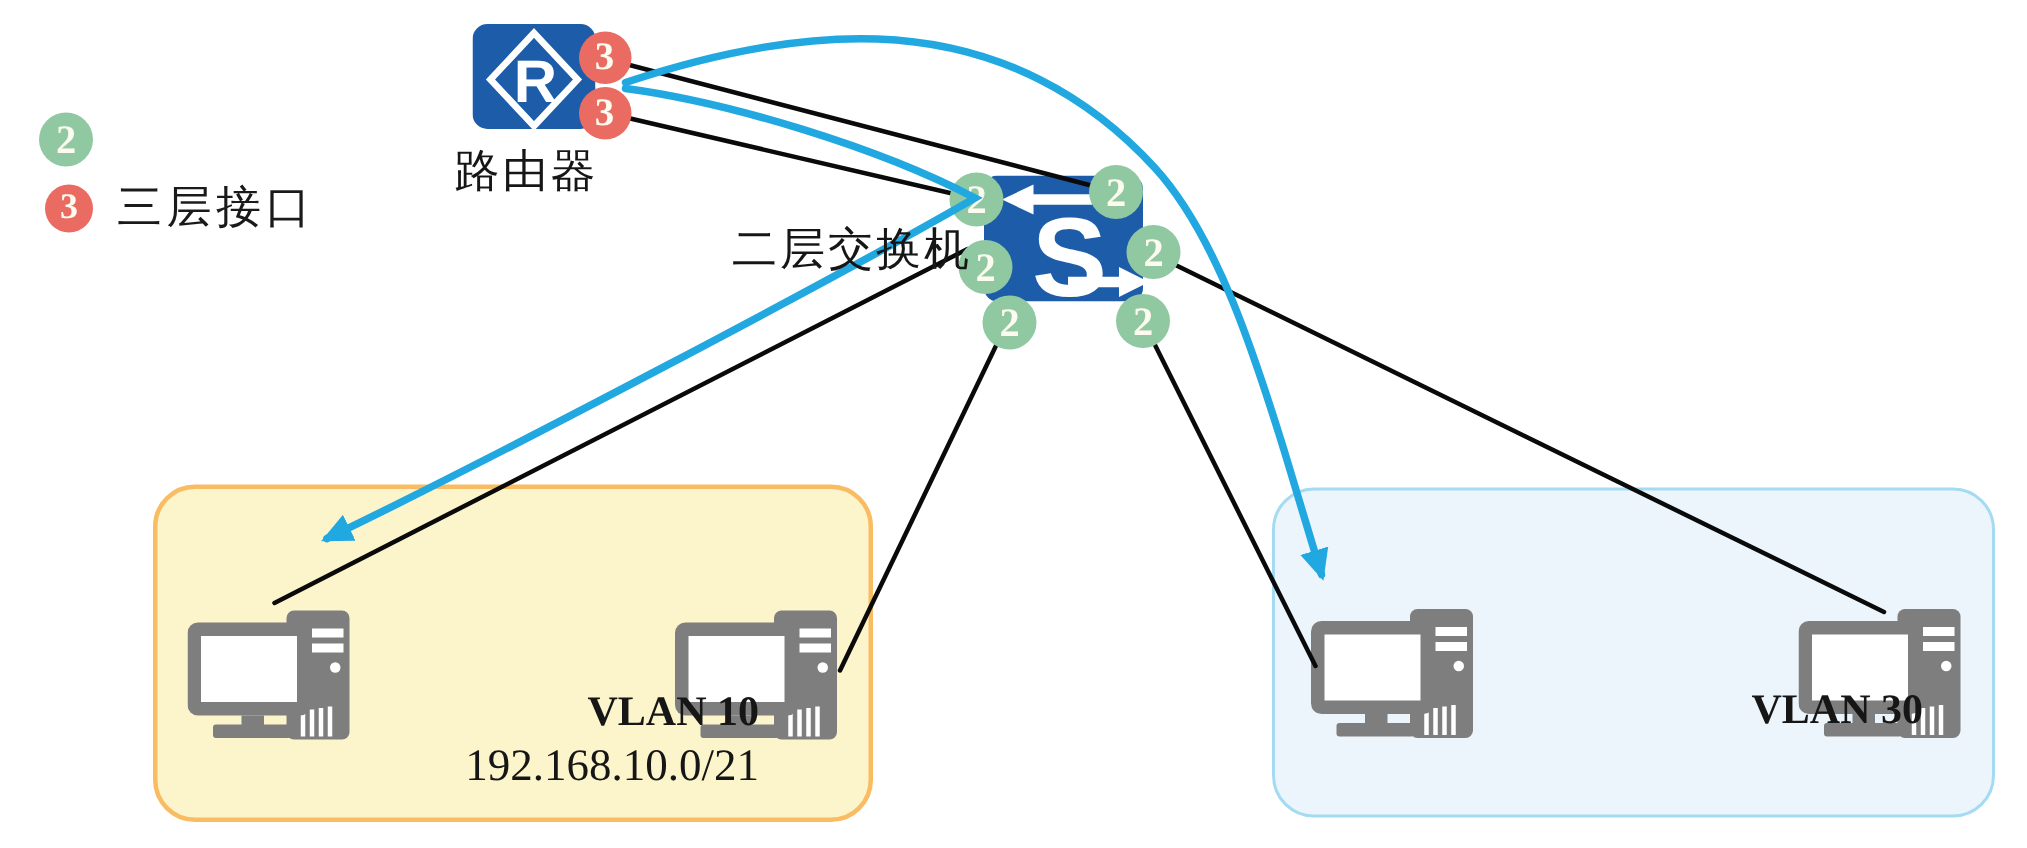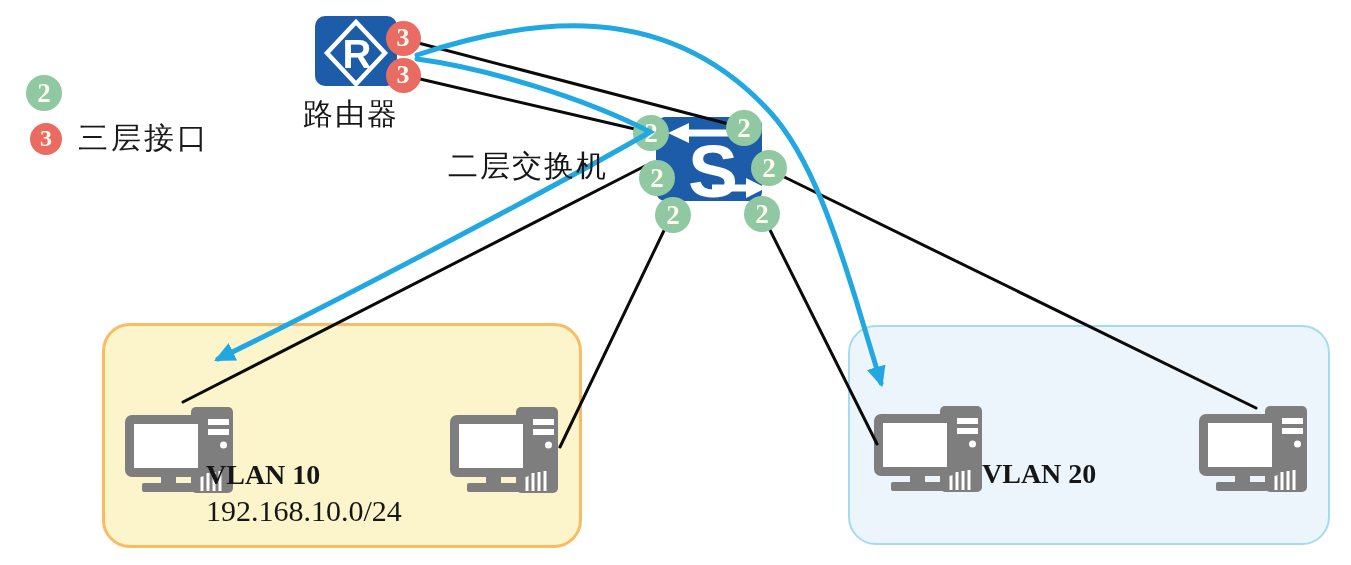--- a/index.html
+++ b/index.html
@@ -14,21 +14,21 @@
   .port{z-index:4;}
   .flows{z-index:5;}
   .label,.legend-row{z-index:6;}
 
   
   .vlan-box{position:absolute;border-radius:28px;box-sizing:border-box;}
   .vlan-box.v10{left:102px;top:323px;width:480px;height:225px;
                 background:var(--vlan10-fill);border:3px solid var(--vlan10-border);}
   .vlan-box.v20{left:848px;top:325px;width:482px;height:220px;
                 background:var(--vlan20-fill);border:2px solid var(--vlan20-border);}
-  .vlan-text{position:absolute;width:300px;text-align:left;color:var(--text-dark);
+  .vlan-text{position:absolute;width:300px;text-align:right;color:var(--text-dark);
              font-family:"Liberation Serif",serif;}
   .v10 .vlan-text{left:101px;top:132px;}
   .v20 .vlan-text{left:132px;top:130px;}
   .vlan-name{font-weight:bold;font-size:28px;line-height:34px;}
   .vlan-subnet{font-size:30px;line-height:38px;}
 
   .pc{position:absolute;width:112px;height:90px;}
   .pc svg{display:block;width:112px;height:90px;}
   .pc-body{fill:var(--pc-gray);}
   .pc-cut{fill:#ffffff;}
@@ -48,21 +48,21 @@
         font-family:"Liberation Serif",serif;font-weight:bold;color:var(--badge-text);}
   .port.l2{background:var(--port-green);}
   .port.l3{background:var(--port-red);}
   .port.d36{width:36px;height:36px;font-size:27px;}
   .port.d35{width:35px;height:35px;font-size:26px;}
   .port.d32{width:32px;height:32px;font-size:24px;}
 
   
   .label{position:absolute;color:var(--text-dark);font-weight:normal;font-size:30px;letter-spacing:2px;}
   .router-label{left:303px;top:94px;width:130px;}
-  .switch-label{left:448px;top:146px;width:200px;text-align:left;}
+  .switch-label{left:448px;top:146px;width:200px;text-align:right;}
 
   
   .legend-row{position:absolute;display:flex;align-items:center;}
   .legend-label{margin-left:16px;color:#1a1a1a;font-size:30px;letter-spacing:3px;font-weight:500;}
   .legend-1{left:26px;top:75px;}
   .legend-2{left:30px;top:118px;}
 
   
   .link-line{stroke:var(--line-black);stroke-width:3;stroke-linecap:round;fill:none;}
   .flow-line{stroke:var(--flow-cyan);stroke-width:5;stroke-linecap:round;fill:none;}
@@ -95,21 +95,21 @@
         <circle class="pc-cut" cx="98.5" cy="40" r="3.5"></circle>
         <path class="pc-vent" d="M77 69 V86 M83 68 V86 M89 67 V86 M95 66 V86"></path>
         <rect class="pc-body" x="0" y="10" width="82" height="62" rx="7"></rect>
         <rect class="pc-cut" x="9" y="19" width="64" height="44"></rect>
         <rect class="pc-body" x="36" y="72" width="15" height="8"></rect>
         <rect class="pc-body" x="17" y="78" width="52" height="9" rx="2"></rect>
       </svg>
     </div>
     <div class="vlan-text">
       <div class="vlan-name">VLAN 10</div>
-      <div class="vlan-subnet">192.168.10.0/24</div>
+      <div class="vlan-subnet">192.168.10.0/21</div>
     </div>
   </div>
 
   <div class="vlan-box v20">
     <div class="pc" style="left:24px;top:77px;">
       <svg viewBox="0 0 112 90">
         <rect class="pc-body" x="66" y="2" width="42" height="86" rx="5"></rect>
         <rect class="pc-cut" x="83" y="14" width="21" height="6"></rect>
         <rect class="pc-cut" x="83" y="24" width="21" height="6"></rect>
         <circle class="pc-cut" cx="98.5" cy="40" r="3.5"></circle>
@@ -127,21 +127,21 @@
         <rect class="pc-cut" x="83" y="24" width="21" height="6"></rect>
         <circle class="pc-cut" cx="98.5" cy="40" r="3.5"></circle>
         <path class="pc-vent" d="M77 69 V86 M83 68 V86 M89 67 V86 M95 66 V86"></path>
         <rect class="pc-body" x="0" y="10" width="82" height="62" rx="7"></rect>
         <rect class="pc-cut" x="9" y="19" width="64" height="44"></rect>
         <rect class="pc-body" x="36" y="72" width="15" height="8"></rect>
         <rect class="pc-body" x="17" y="78" width="52" height="9" rx="2"></rect>
       </svg>
     </div>
     <div class="vlan-text">
-      <div class="vlan-name">VLAN 20</div>
+      <div class="vlan-name">VLAN 30</div>
     </div>
   </div>
 
   <div class="device router-box">
     <svg viewBox="0 0 82 70" width="82" height="70">
       <rect class="dev-rect" x="0" y="0" width="82" height="70" rx="10"></rect>
       <polygon class="dev-white-stroke" points="41,6 70,37 41,68 12,37" stroke-width="4.5" stroke-linejoin="miter"></polygon>
       <text class="dev-letter" x="42" y="52" font-size="40">R</text>
     </svg>
   </div>

